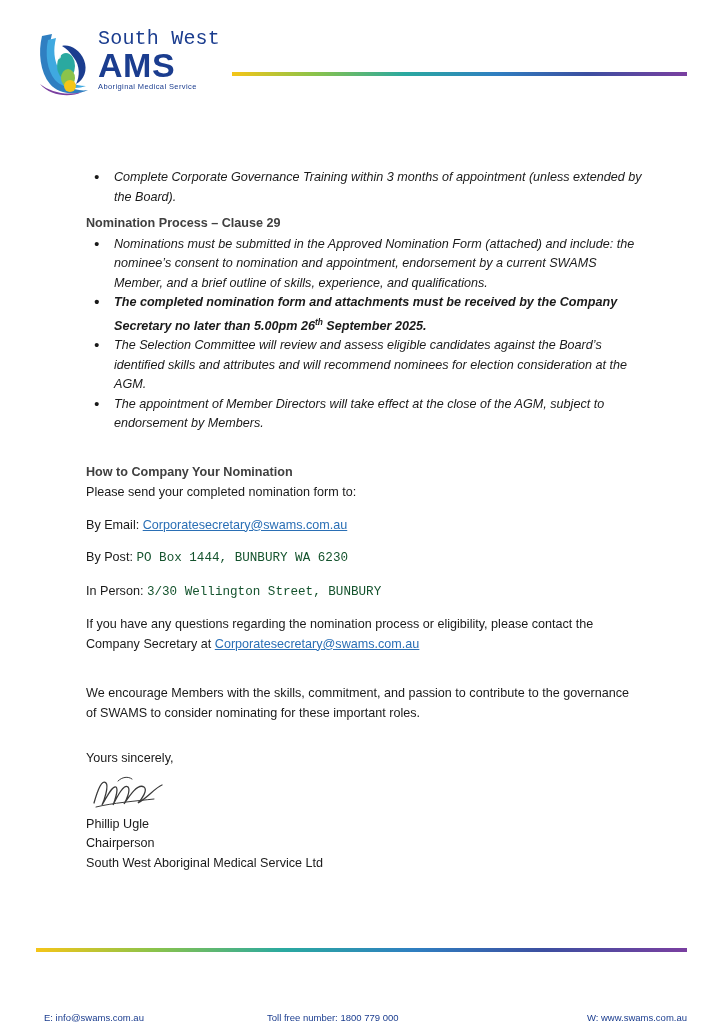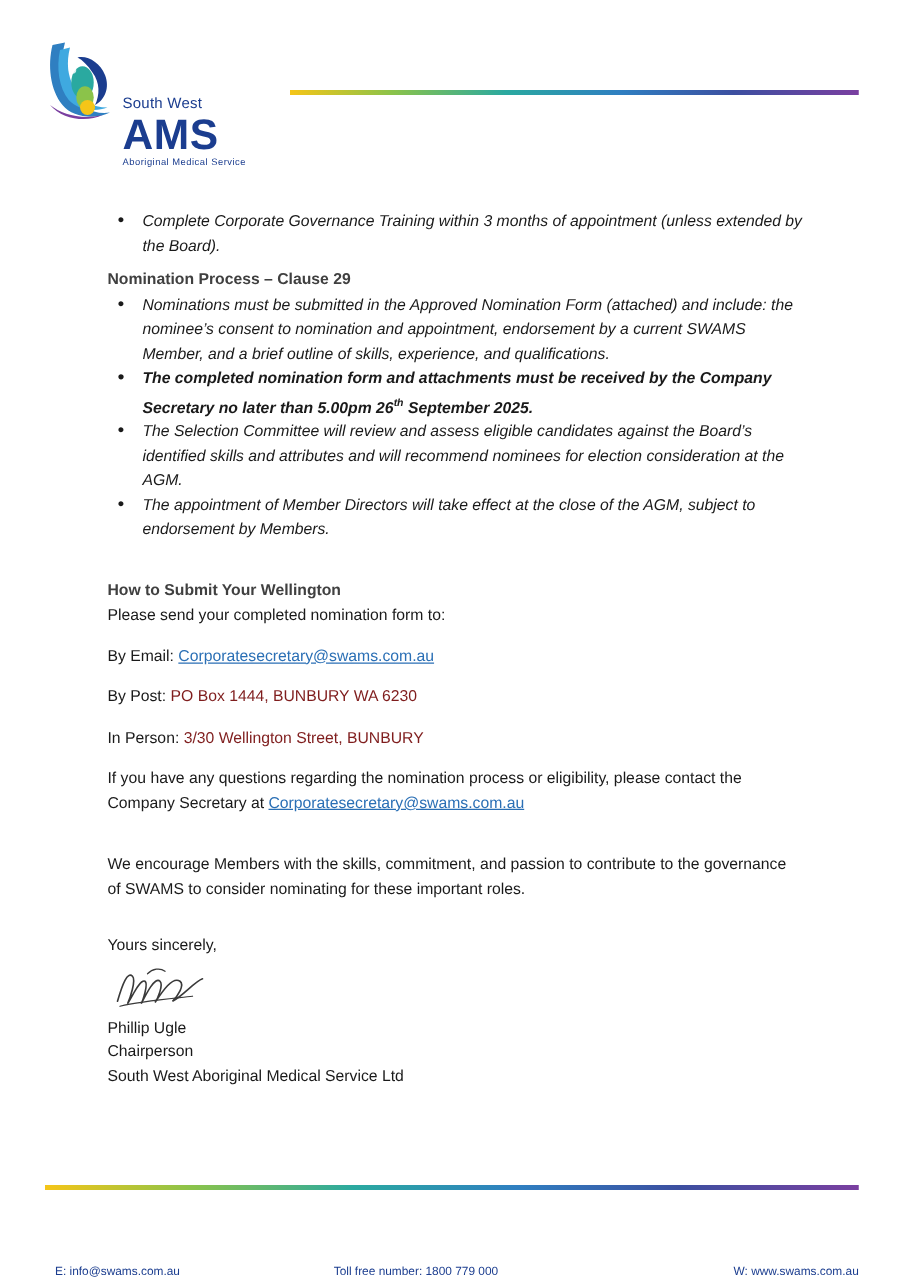--- a/index.html
+++ b/index.html
@@ -45,26 +45,25 @@
     width: 60px;
     height: 72px;
   }
   .logo-text {
     position: absolute;
     left: 62px;
     top: 4px;
     width: 140px;
   }
   .logo-southwest {
-    font-size: 12px;
+    font-size: 20px;
     color: #1b3d8f;
     letter-spacing: 0.2px;
     line-height: 18px;
-    font-family: Liberation Sans, sans-serif;
-    margin-top: 43px;
+    font-family: Liberation Mono, monospace;
   }
   .logo-ams {
     font-size: 34px;
     font-weight: bold;
     color: #1b3d8f;
     line-height: 34px;
     letter-spacing: 0.5px;
   }
   .logo-sub {
     font-size: 7.5px;
@@ -157,22 +156,23 @@
     margin: 0;
   }
   p.para-gap {
     margin: 0 0 13px 0;
   }
   .link {
     color: #2a6fb5;
     text-decoration: underline;
   }
   .link-plain {
-    color: #7f1d1d;
+    color: #14532d;
     text-decoration: none;
+    font-family: Liberation Mono, monospace;
   }
   sup { font-size: 8.4px; vertical-align: super; }
 
   .sign-block {
     margin-top: 26px;
   }
   .signature {
     height: 40px;
     width: 120px;
     margin: 4px 0 2px 2px;
@@ -217,21 +217,21 @@
 
     <ul class="bullets">
       <li>Nominations must be submitted in the Approved Nomination Form (attached) and include: the nominee’s consent to nomination and appointment, endorsement by a current SWAMS Member, and a brief outline of skills, experience, and qualifications.</li>
       <li class="bold"><span>The completed nomination form and attachments must be received by the Company Secretary no later than 5.00pm 26</span><sup>th</sup><span> September 2025.</span></li>
       <li>The Selection Committee will review and assess eligible candidates against the Board’s identified skills and attributes and will recommend nominees for election consideration at the AGM.</li>
       <li>The appointment of Member Directors will take effect at the close of the AGM, subject to endorsement by Members.</li>
     </ul>
 
     <div class="spacer-md"></div>
 
-    <div class="heading-red">How to Submit Your Wellington</div>
+    <div class="heading-red">How to Company Your Nomination</div>
 
     <p class="para para-gap">Please send your completed nomination form to:</p>
 
     <p class="para para-gap"><span>By Email: </span><a class="link" href="#">Corporatesecretary@swams.com.au</a></p>
 
     <p class="para para-gap"><span>By Post:  </span><span class="link-plain">PO Box 1444, BUNBURY WA 6230</span></p>
 
     <p class="para para-gap"><span>In Person: </span><span class="link-plain">3/30 Wellington Street, BUNBURY</span></p>
 
     <p class="para"><span>If you have any questions regarding the nomination process or eligibility, please contact the Company Secretary at </span><a class="link" href="#">Corporatesecretary@swams.com.au</a></p>

